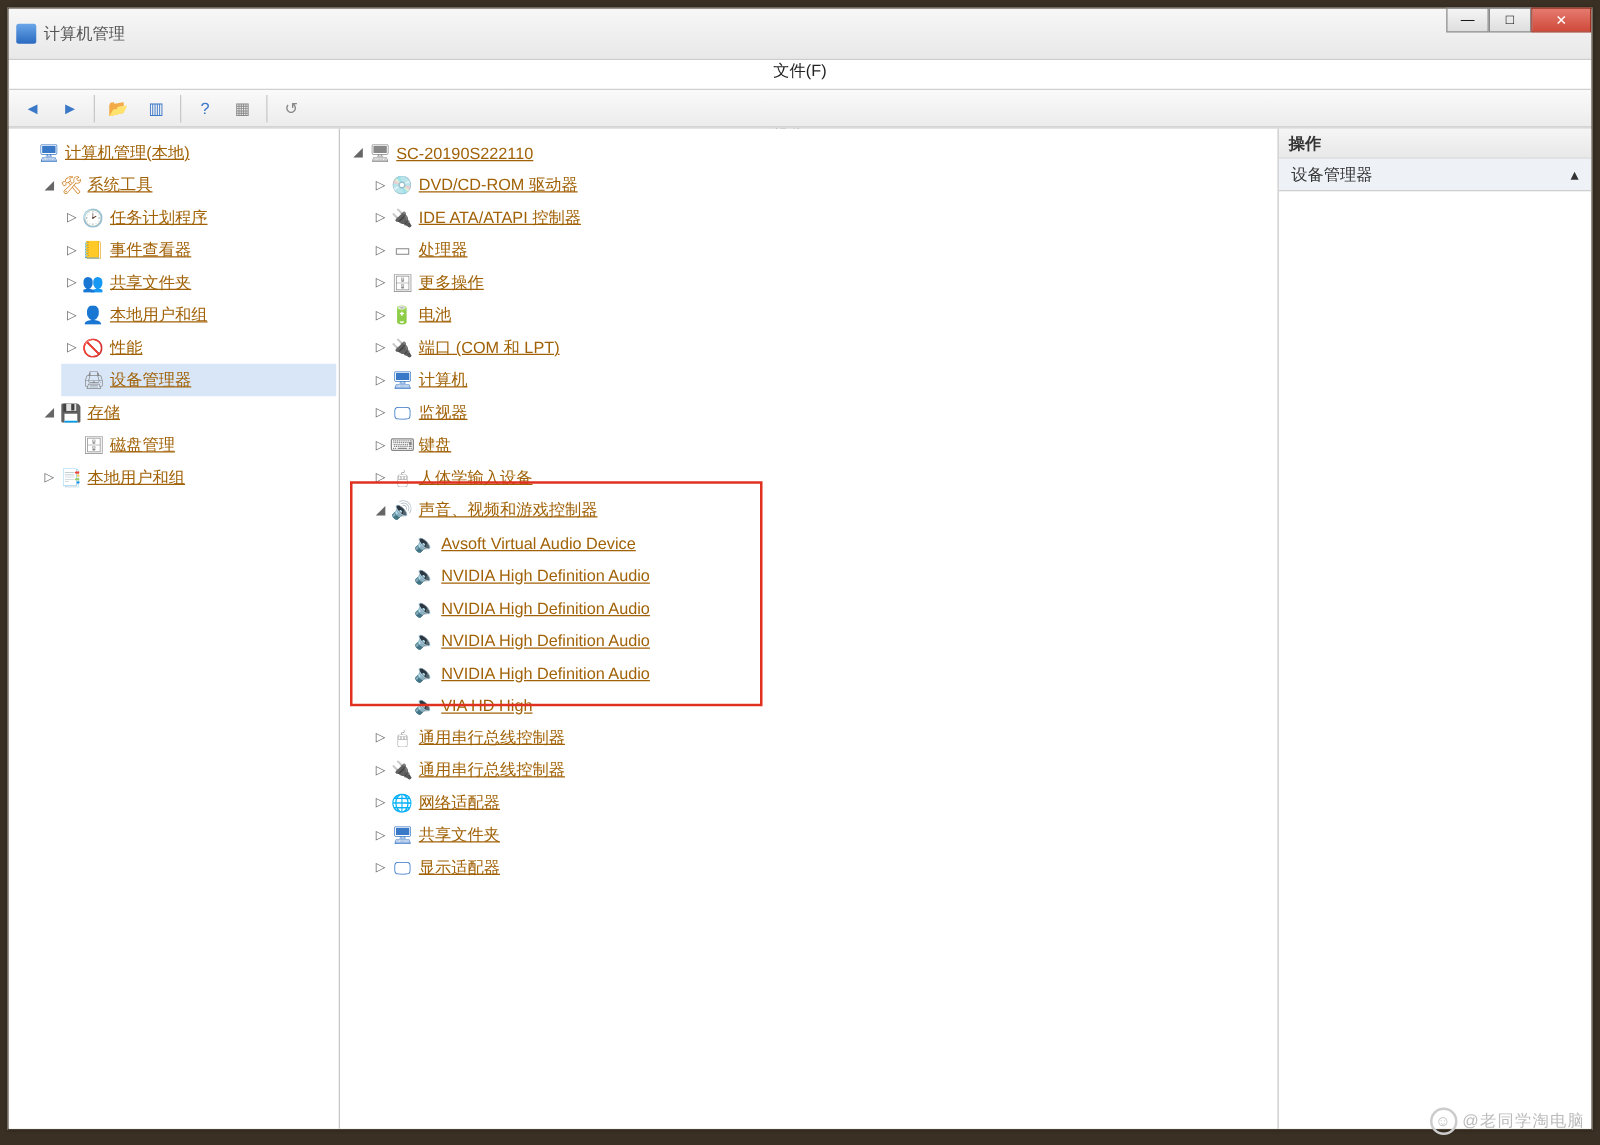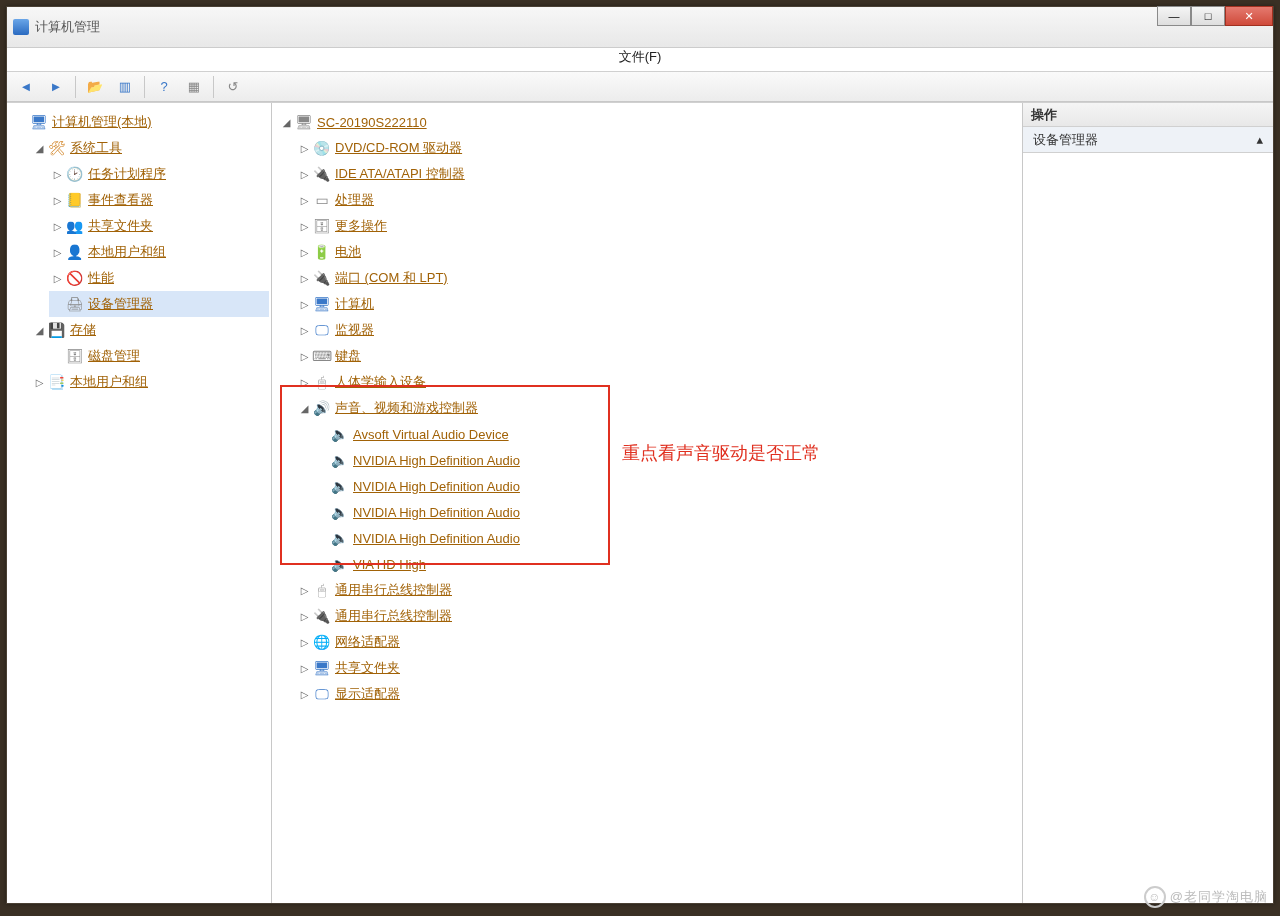--- a/index.html
+++ b/index.html
@@ -342,21 +342,20 @@
                   <span class="toggle">▷</span>
                   <span class="ico i-blue">🖵</span>
                   <span class="label">显示适配器</span>
                 </div>
               </li>
           </ul>
         </li>
       </ul>
 
       <div class="highlight-box" style="left:8px; top:282px; width:330px; height:180px;"></div>
-      <div class="annot" style="left:350px; top:338px;">重点看声音驱动是否正常</div>
     </div>
 
     <div class="panel right">
       <div class="actions-header">操作</div>
       <div class="actions-sub">
         <span>设备管理器</span>
         <span>▴</span>
       </div>
     </div>
 

